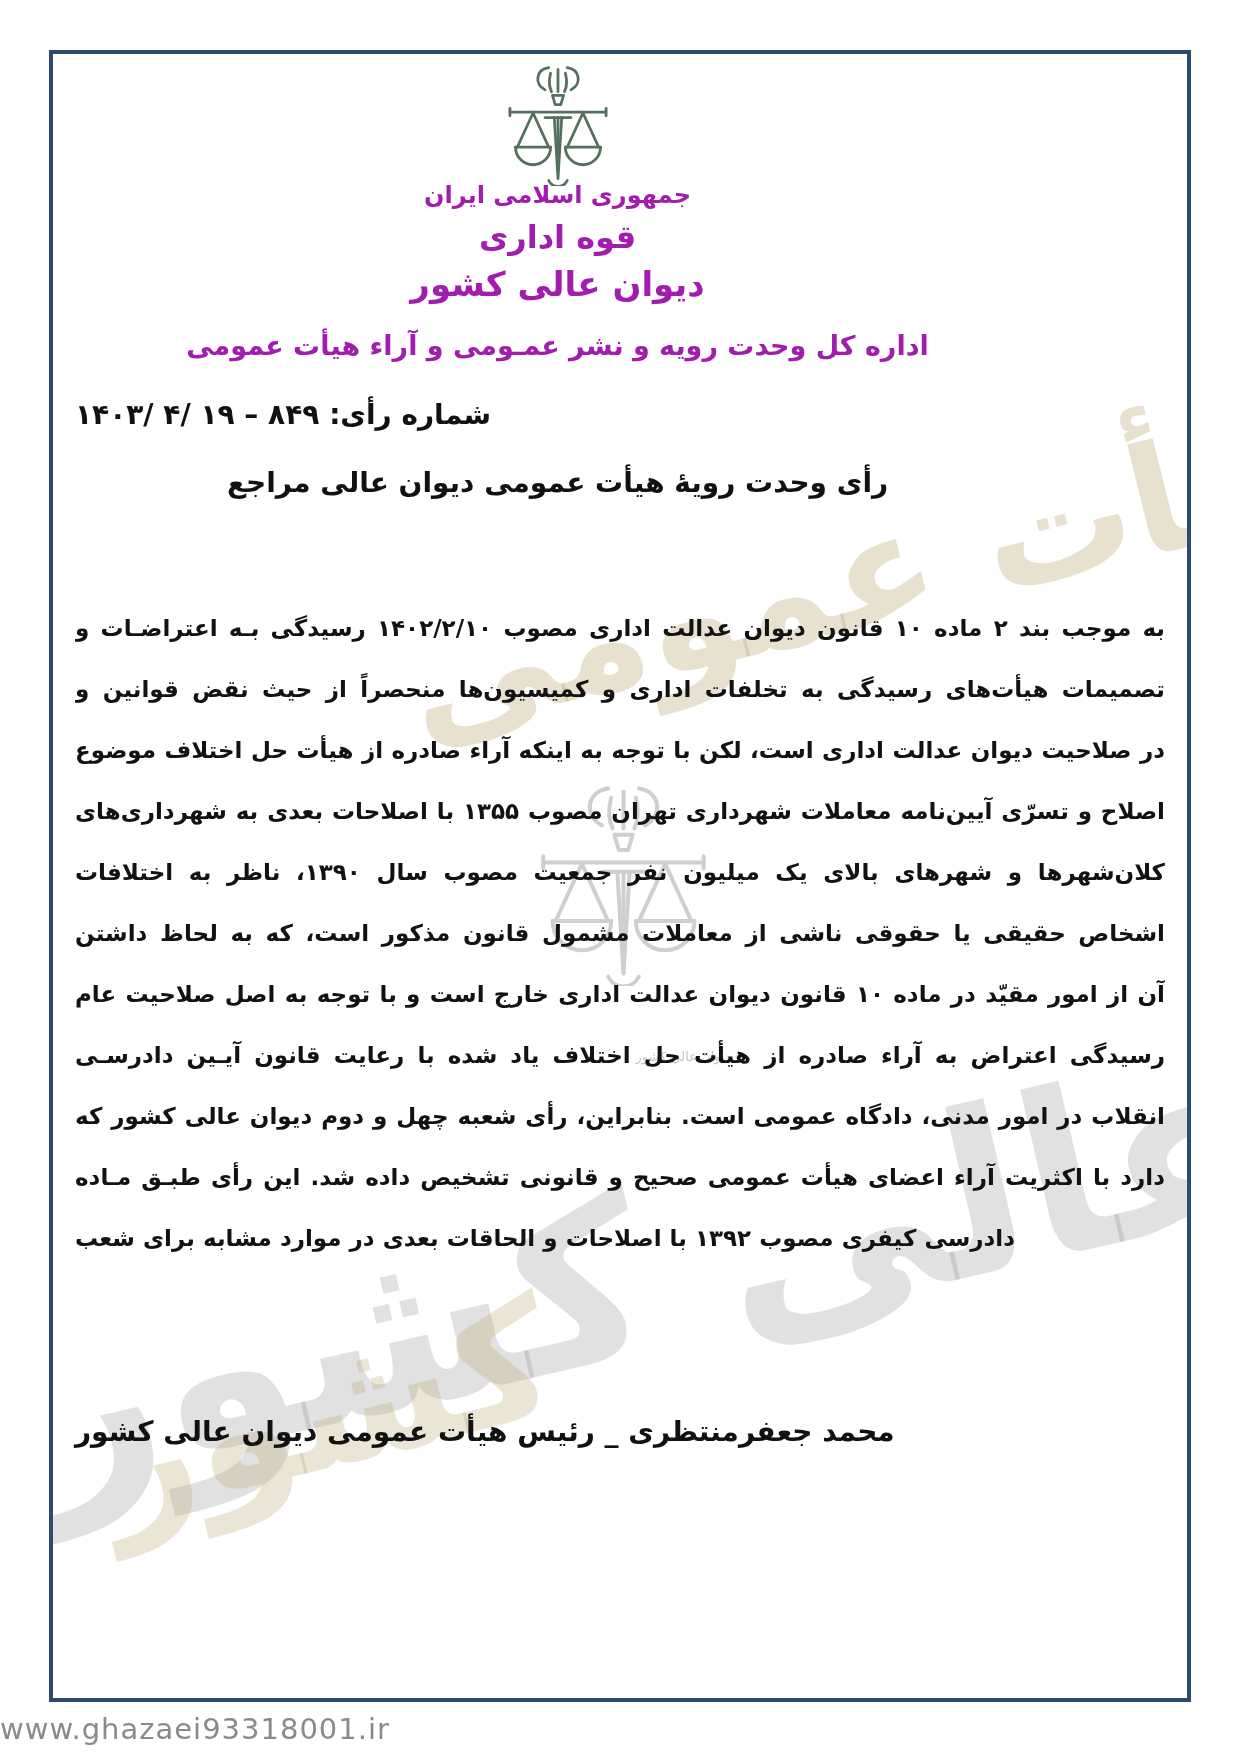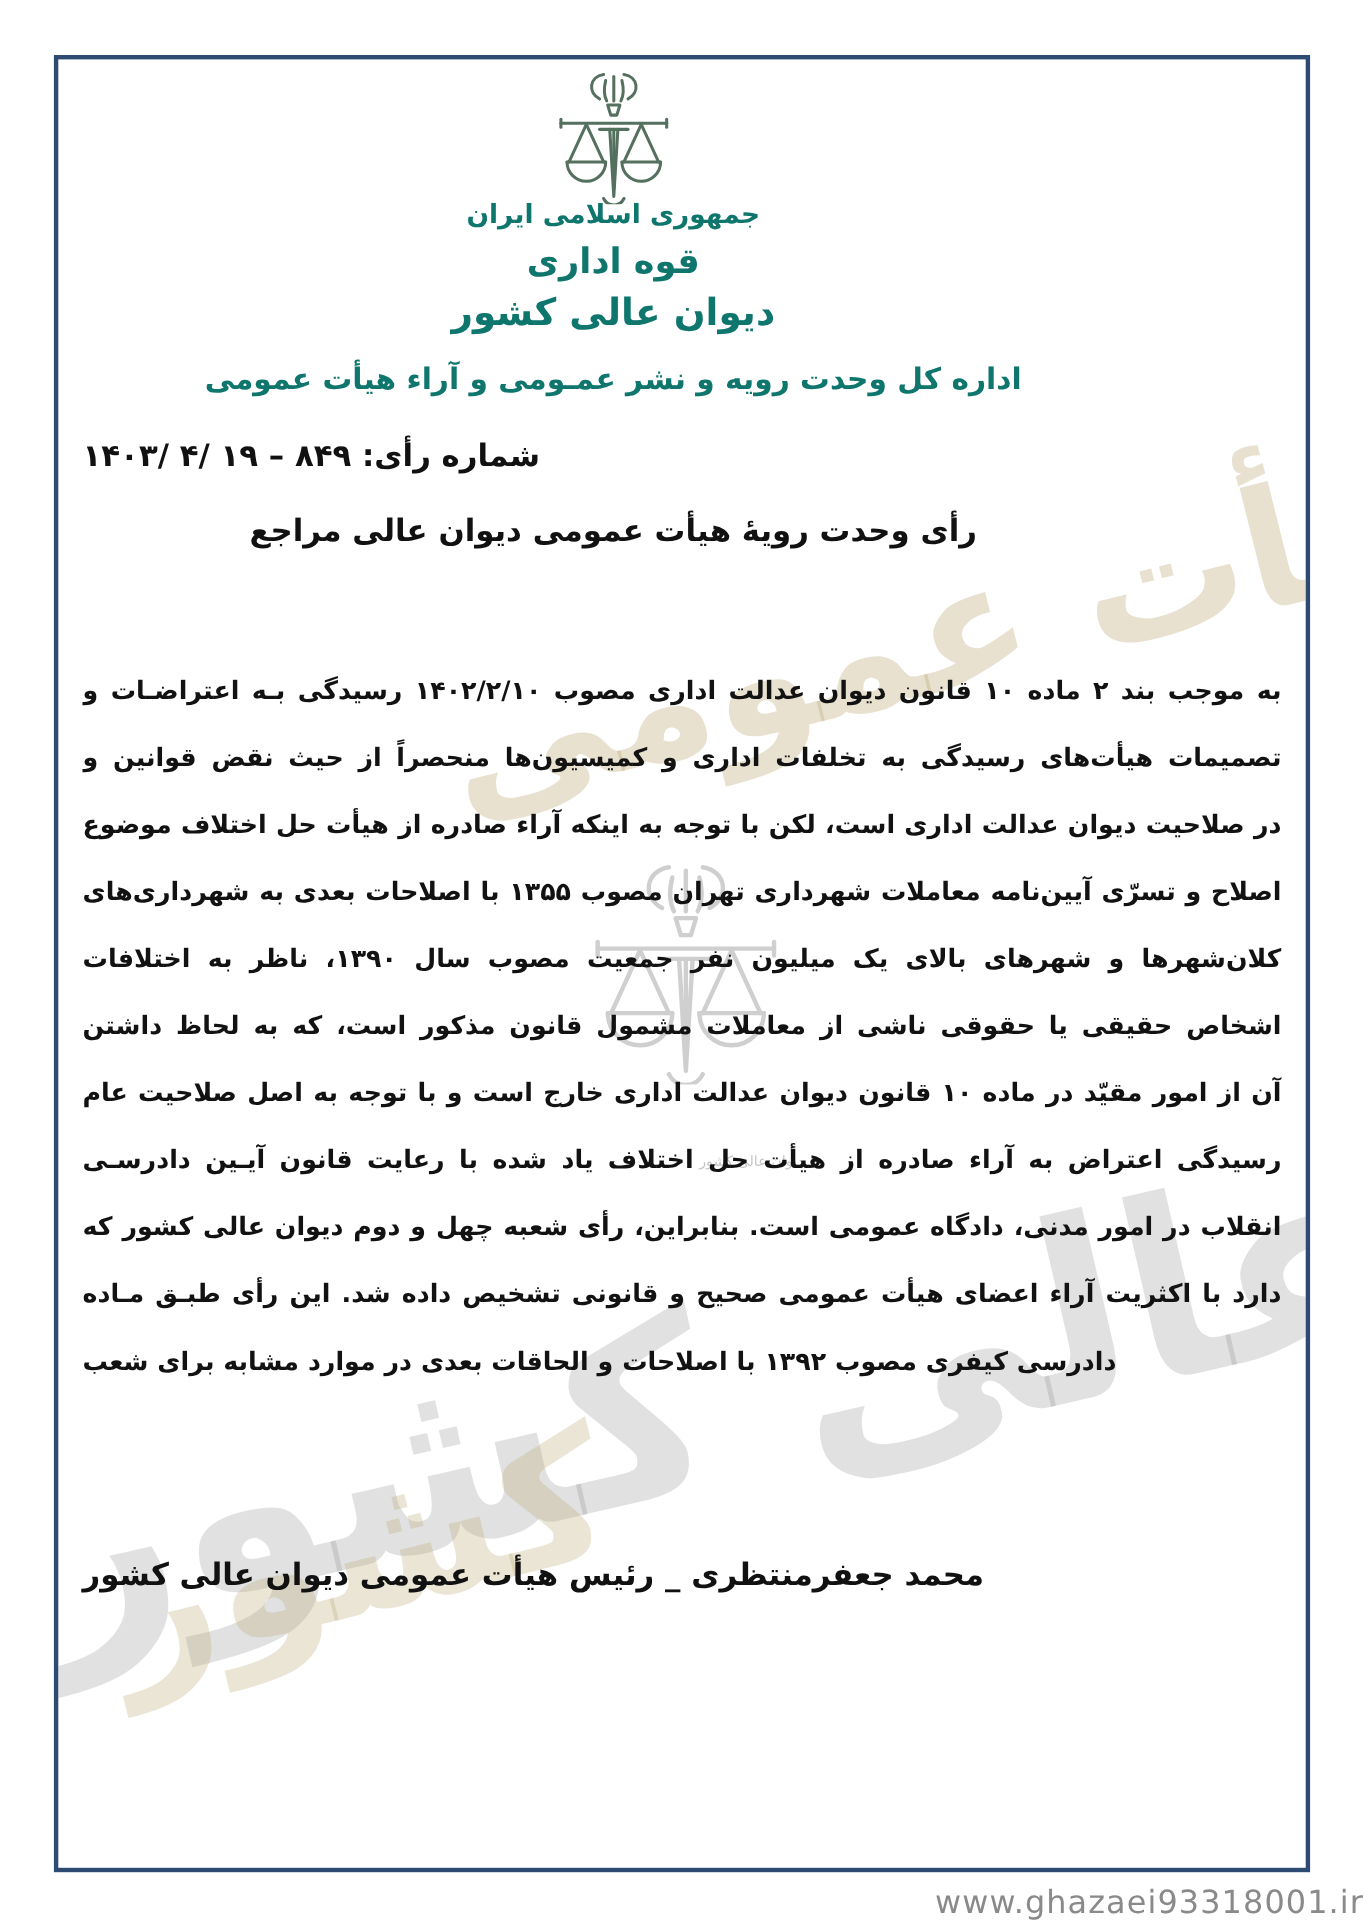--- a/index.html
+++ b/index.html
@@ -22,41 +22,41 @@
     transform:rotate(-14deg);direction:rtl;}
   .wm-gray-big{left:-50px;top:1010px;font-size:225px;color:rgba(140,140,140,0.26);
     transform:rotate(-13deg);direction:rtl;}
   .wm-tan-bottom{left:40px;top:1260px;font-size:165px;color:rgba(188,168,118,0.30);
     transform:rotate(-14deg);direction:rtl;}
   .wm-emblem{position:absolute;left:478px;top:728px;stroke:#cfcfcf;stroke-width:2.6;}
   .wm-caption{position:absolute;left:520px;top:995px;width:220px;text-align:center;
     font-size:13px;color:rgba(150,150,150,0.55);direction:rtl;}
   
   .emblem{position:absolute;left:499px;top:64px;stroke:#54705e;stroke-width:3;}
-  .hline{position:absolute;left:75px;width:965px;text-align:center;color:#0f766e;
+  .hline{position:absolute;left:75px;width:965px;text-align:center;color:#a21caf;
     font-weight:bold;direction:rtl;white-space:nowrap;}
   .h0{top:181px;font-size:24px;}
   .h1{top:218px;font-size:32px;}
   .h2{top:264px;font-size:34px;}
   .h3{top:330px;font-size:27px;}
   
   .decree-no{position:absolute;left:75px;top:398px;width:1090px;direction:rtl;
     text-align:left;font-size:28px;font-weight:bold;color:#111;white-space:nowrap;}
   .doc-title{position:absolute;left:75px;top:466px;width:965px;direction:rtl;
     text-align:center;font-size:28px;font-weight:bold;color:#111;white-space:nowrap;}
   
   .bodytxt{position:absolute;left:75px;top:598px;width:1090px;direction:rtl;color:#121212;}
   .bline{height:61px;line-height:61px;font-size:23px;font-weight:bold;
     text-align:justify;text-align-last:justify;overflow:hidden;}
   .bline:last-child{width:940px;margin-right:150px;text-align-last:center;}
   
   .signature{position:absolute;left:75px;top:1415px;width:1090px;direction:rtl;
     text-align:left;font-size:28px;font-weight:bold;color:#111;white-space:nowrap;}
   
-  .footer{position:absolute;left:0;top:1712px;width:1240px;text-align:right;
+  .footer{position:absolute;left:0;top:1712px;width:1240px;text-align:left;
     font-size:29px;color:#8a8a8a;letter-spacing:1px;}
   .defs{position:absolute;width:0;height:0;overflow:hidden;}
 </style>
 </head>
 <body>
 
 <svg class="defs" aria-hidden="true">
   <symbol id="emblem" viewBox="0 0 120 132">
     <g fill="none" stroke-linecap="round" stroke-linejoin="round">
       <path d="M60 6 L60 30"></path>

